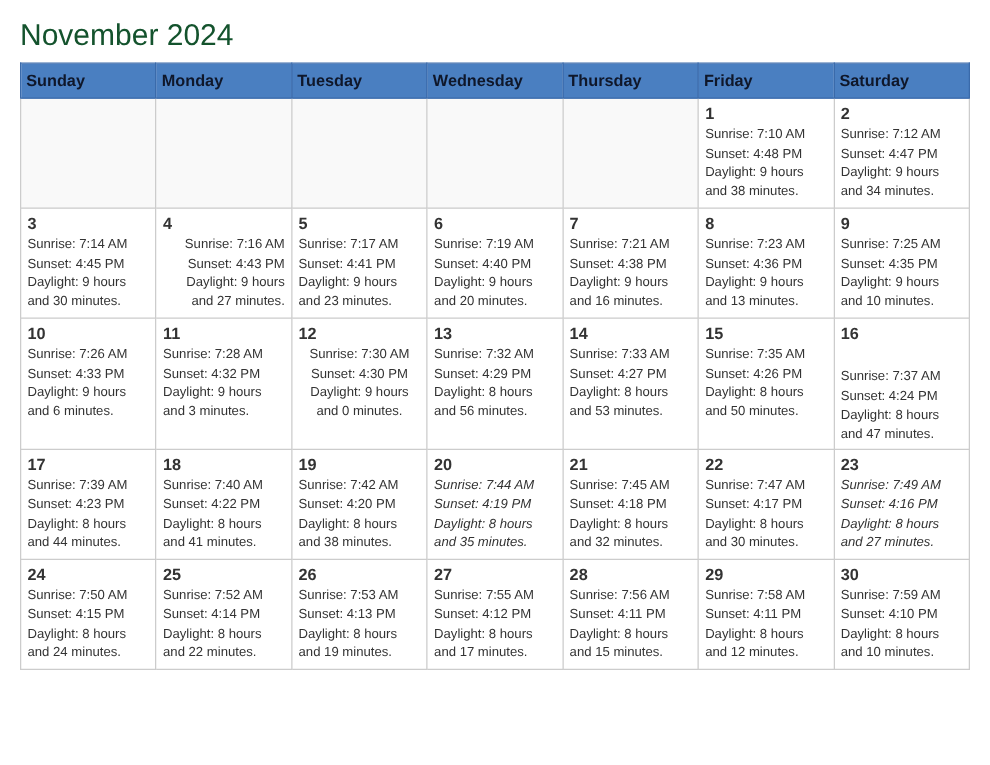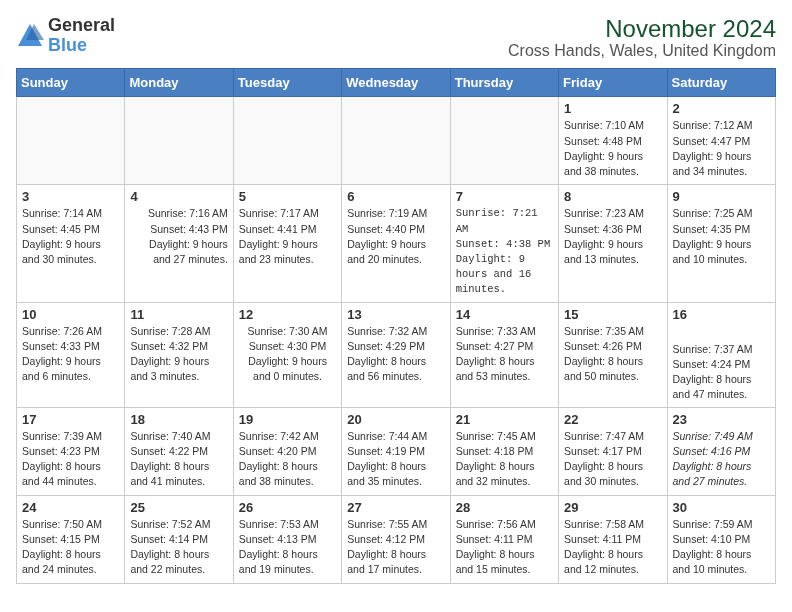--- a/index.html
+++ b/index.html
@@ -50,21 +50,21 @@
       font-size: 16px;
       color: #555;
     }
     table {
       width: 100%;
       border-collapse: collapse;
       table-layout: fixed;
     }
     th {
       background-color: #4a7fc1;
-      color: #ffffff;
+      color: #0f172a;
       font-size: 13px;
       font-weight: bold;
       padding: 6px 4px;
       text-align: left;
       border: 1px solid #3a6aaa;
     }
     td {
       border: 1px solid #ccc;
       vertical-align: top;
       padding: 4px 5px;
@@ -86,33 +86,22 @@
     .day-info {
       font-size: 10.5px;
       line-height: 1.45;
       color: #333;
     }
   </style>
 </head>
 <body>
 
 <div class="header-area">
-  <div class="logo">
-    <svg class="logo-icon" viewBox="0 0 28 28" xmlns="http://www.w3.org/2000/svg">
-      <polygon points="14,2 26,24 2,24" fill="#4a90d9"></polygon>
-      <polygon points="18,2 28,18 10,18" fill="#2a5fa0" opacity="0.6"></polygon>
-    </svg>
-    <div>
-      <div><span class="logo-text-general">General</span></div>
-      <div><span class="logo-text-blue">Blue</span></div>
-    </div>
-  </div>
   <div class="title-area">
     <div class="month-title">November 2024</div>
-    <div class="location-title">Cross Hands, Wales, United Kingdom</div>
   </div>
 </div>
 
 <table>
   <thead>
     <tr>
       <th>Sunday</th>
       <th>Monday</th>
       <th>Tuesday</th>
       <th>Wednesday</th>
@@ -161,21 +150,21 @@
 Daylight: 9 hours and 23 minutes.</div>
         </td>
         <td>
           <span class="day-number">6</span>
           <div class="day-info" style="white-space: pre-line;">Sunrise: 7:19 AM
 Sunset: 4:40 PM
 Daylight: 9 hours and 20 minutes.</div>
         </td>
         <td>
           <span class="day-number">7</span>
-          <div class="day-info" style="white-space: pre-line; font-family: Liberation Mono, monospace;">Sunrise: 7:21 AM
+          <div class="day-info" style="white-space: pre-line;">Sunrise: 7:21 AM
 Sunset: 4:38 PM
 Daylight: 9 hours and 16 minutes.</div>
         </td>
         <td>
           <span class="day-number">8</span>
           <div class="day-info" style="white-space: pre-line;">Sunrise: 7:23 AM
 Sunset: 4:36 PM
 Daylight: 9 hours and 13 minutes.</div>
         </td>
         <td>
@@ -243,21 +232,21 @@
 Daylight: 8 hours and 41 minutes.</div>
         </td>
         <td>
           <span class="day-number">19</span>
           <div class="day-info" style="white-space: pre-line;">Sunrise: 7:42 AM
 Sunset: 4:20 PM
 Daylight: 8 hours and 38 minutes.</div>
         </td>
         <td>
           <span class="day-number">20</span>
-          <div class="day-info" style="white-space: pre-line;">Sunrise: 7:44 AM
+          <div class="day-info" style="white-space: pre-line; font-style: italic;">Sunrise: 7:44 AM
 Sunset: 4:19 PM
 Daylight: 8 hours and 35 minutes.</div>
         </td>
         <td>
           <span class="day-number">21</span>
           <div class="day-info" style="white-space: pre-line;">Sunrise: 7:45 AM
 Sunset: 4:18 PM
 Daylight: 8 hours and 32 minutes.</div>
         </td>
         <td>

